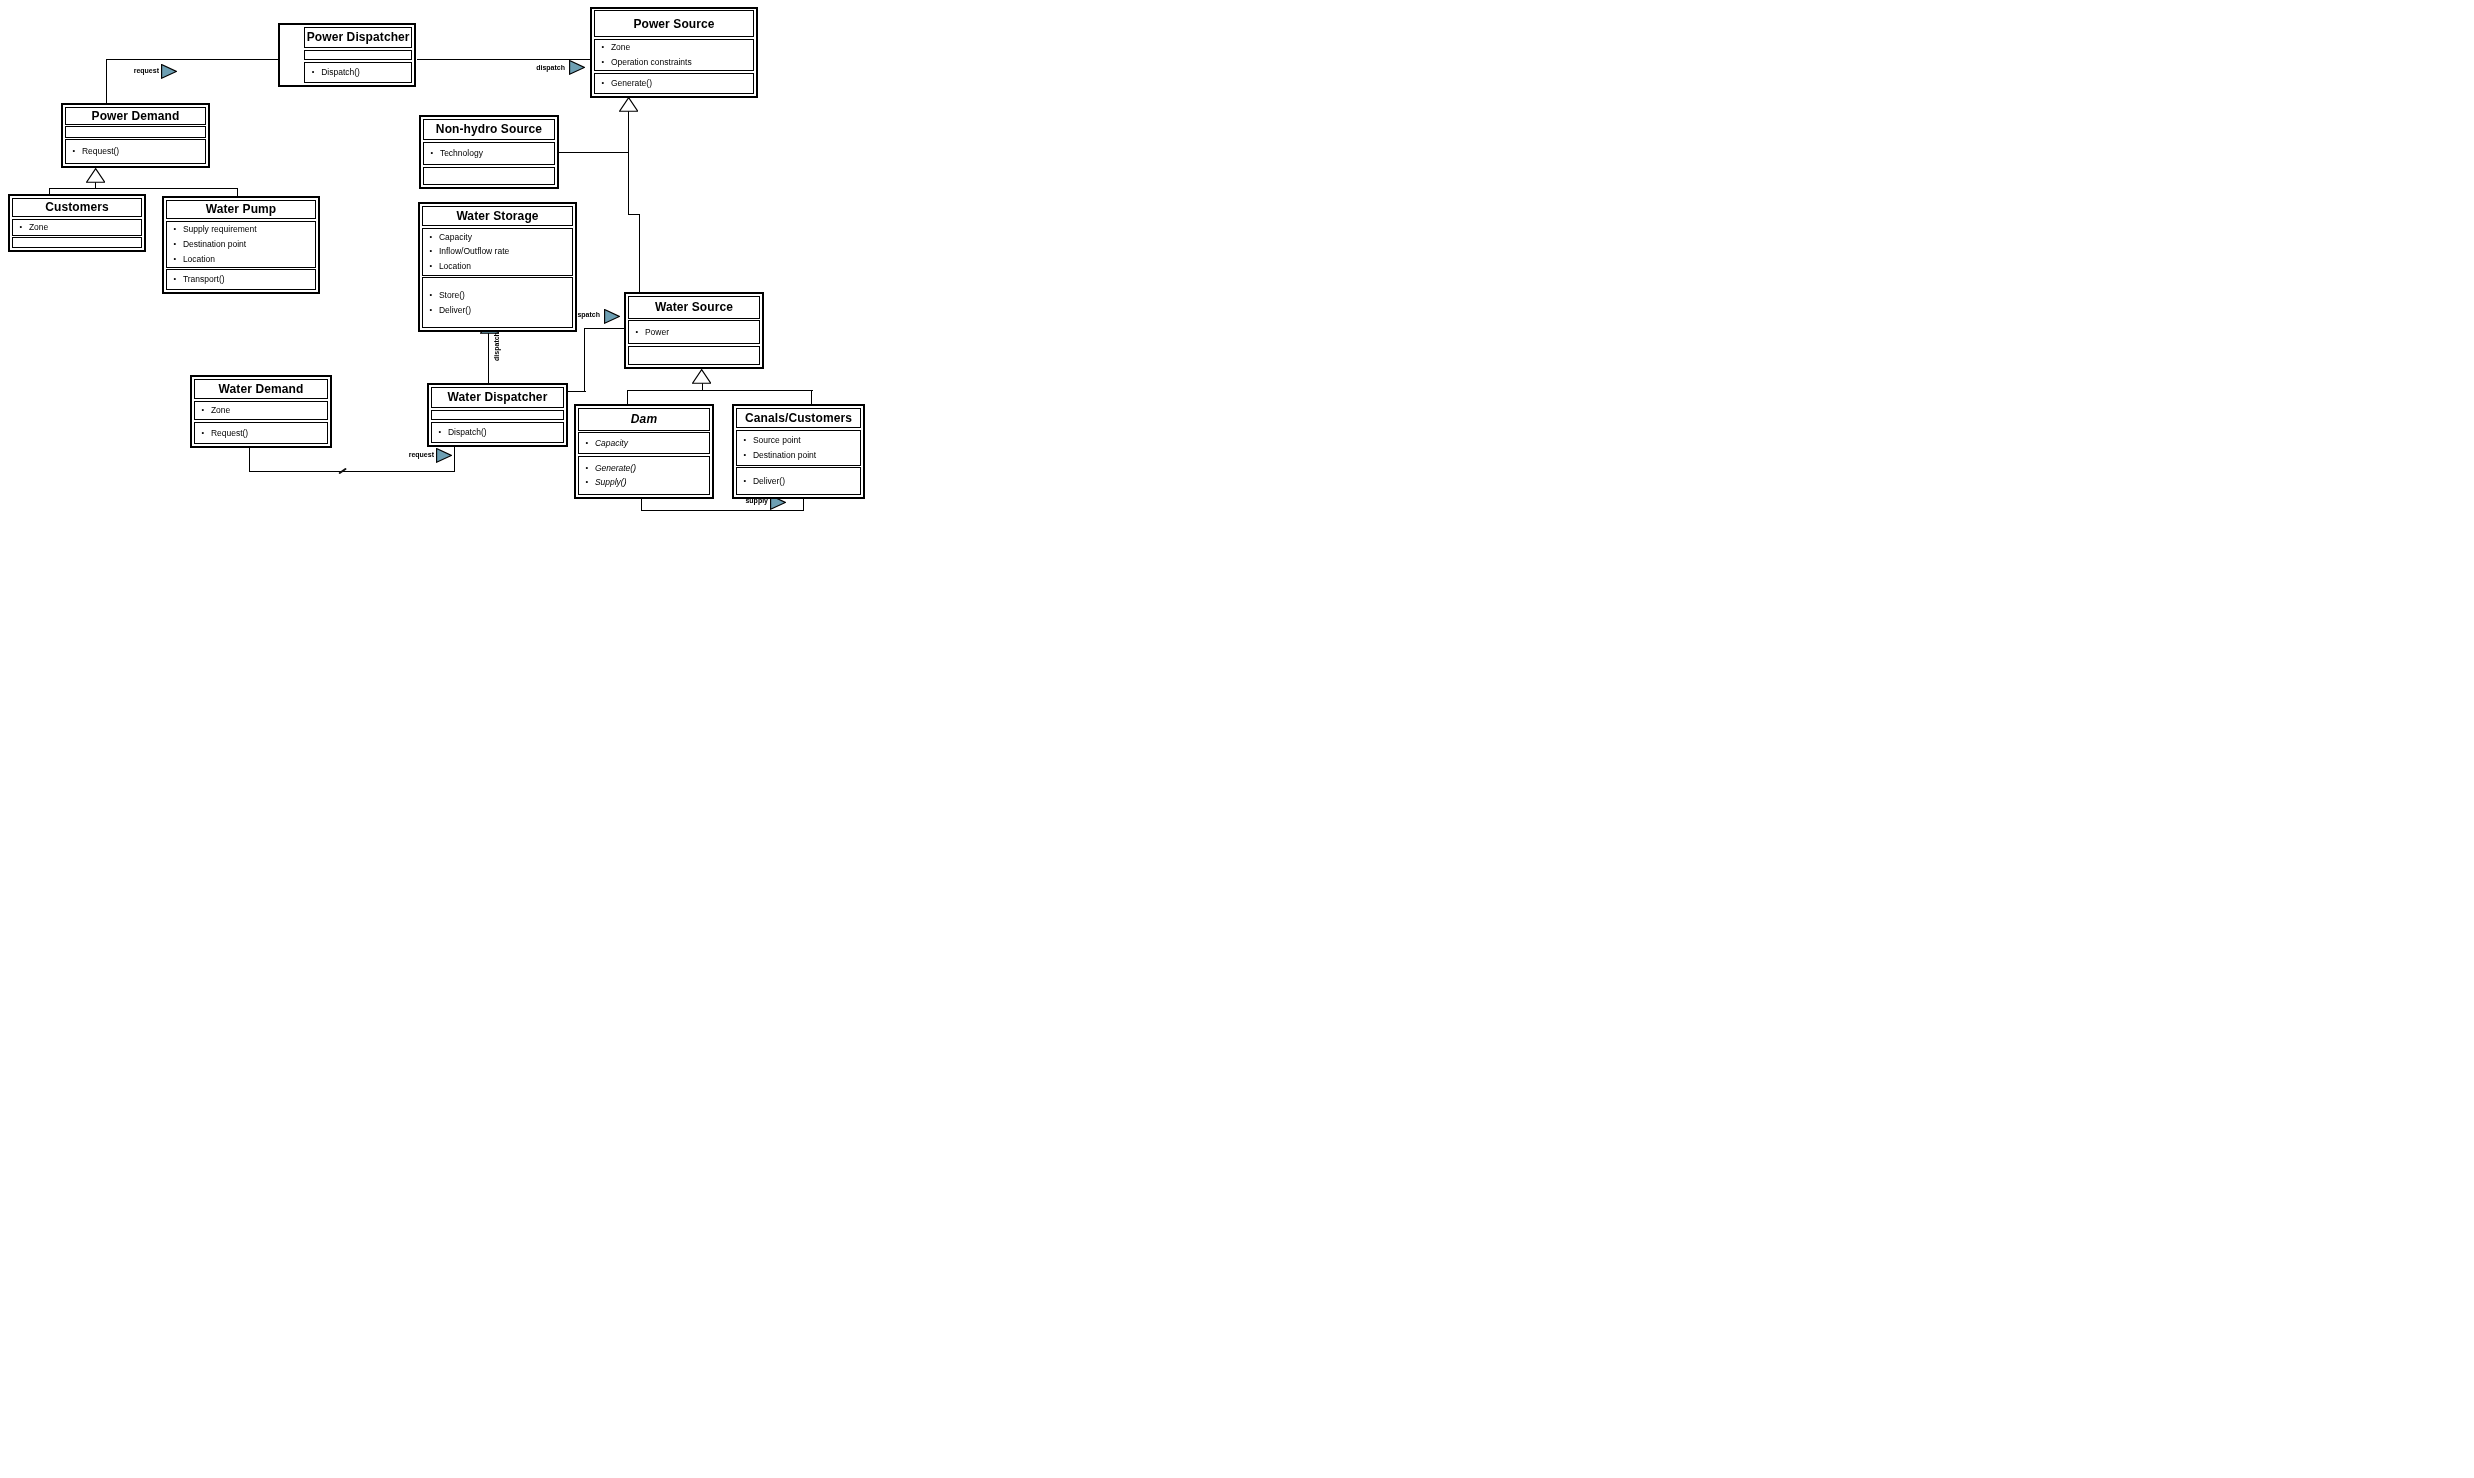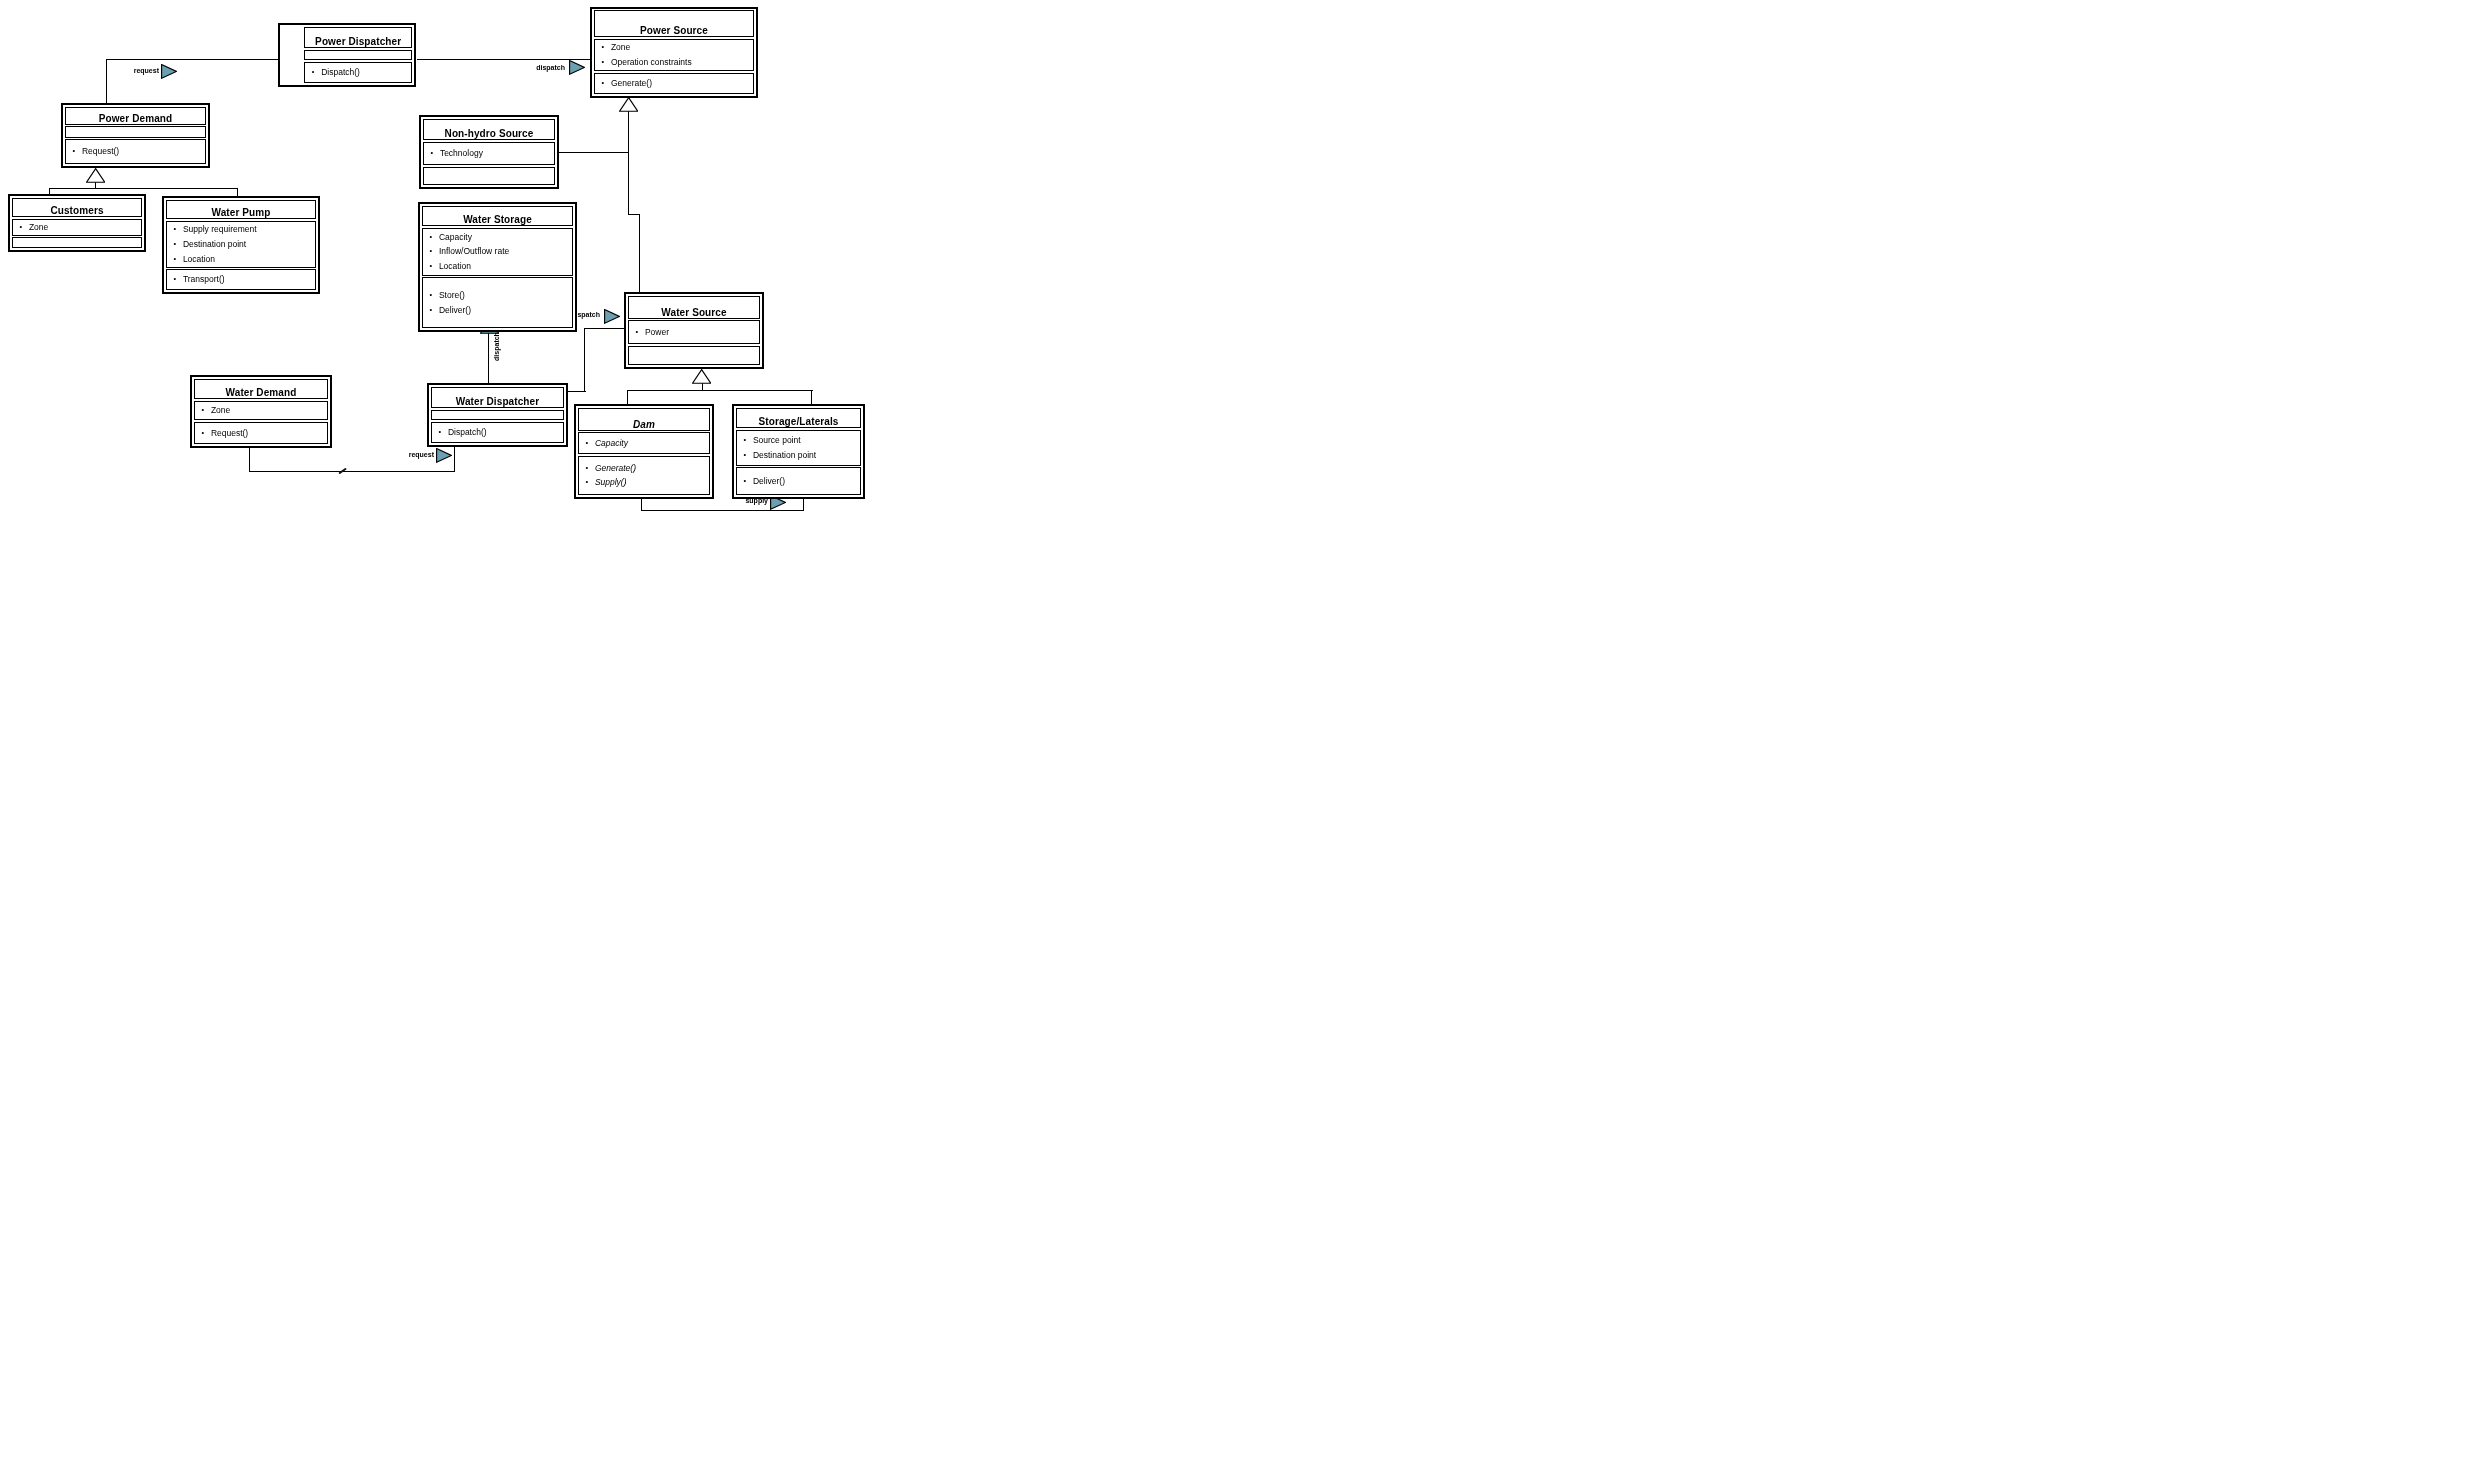--- a/index.html
+++ b/index.html
@@ -9,21 +9,21 @@
   }
   
   .box{
     position:absolute;background:#fff;border:2.3px solid #000;padding:1.7px;
     box-sizing:border-box;display:grid;gap:1.7px;
   }
   .comp{
     border:1.7px solid #000;background:#fff;display:flex;flex-direction:column;
     justify-content:center;overflow:hidden;box-sizing:border-box;
   }
-  .comp.title{align-items:center;font-weight:bold;font-size:10px;letter-spacing:0.1px;justify-content:flex-end;}
+  .comp.title{align-items:center;font-weight:bold;font-size:12px;letter-spacing:0.1px;}
   .item{display:flex;align-items:center;gap:6.8px;padding-left:6.8px;font-size:8.5px;line-height:14.8px;white-space:nowrap;}
   .bullet{font-size:7.4px;}
   
   .ln{position:absolute;background:#000;}
   .h{height:1.1px;}
   .v{width:1.1px;}
   
   .elabel{position:absolute;font-size:7px;font-weight:bold;white-space:nowrap;}
   .r{text-align:right;}
   .vlabel{position:absolute;font-size:7px;font-weight:bold;transform:rotate(-90deg);transform-origin:center center;text-align:center;}
@@ -298,21 +298,21 @@
         </div>
       <div class="item">
           <span class="bullet">•</span>
           <span>Supply()</span>
         </div>
     </div>
   </div>
 
   <div class="box" style="left:732px;top:404px;width:133px;height:95px;grid-template-rows:20.4px 36px 1fr;">
     <div class="comp title">
-        <span>Storage/Laterals</span>
+        <span>Canals/Customers</span>
       </div>
     <div class="comp">
       <div class="item">
           <span class="bullet">•</span>
           <span>Source point</span>
         </div>
       <div class="item">
           <span class="bullet">•</span>
           <span>Destination point</span>
         </div>

